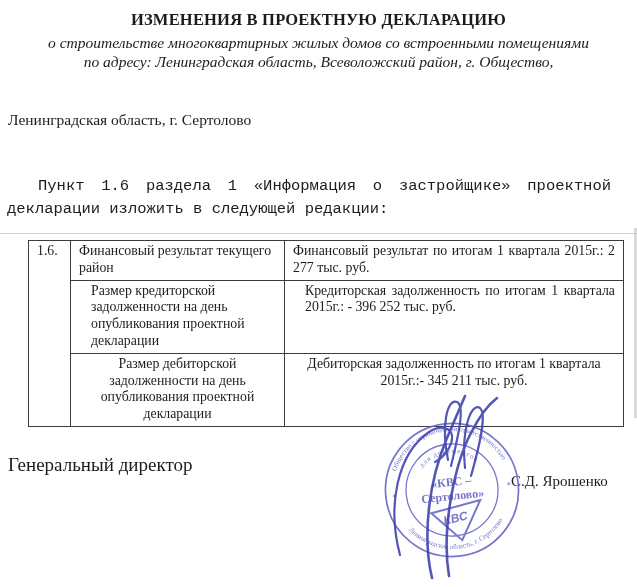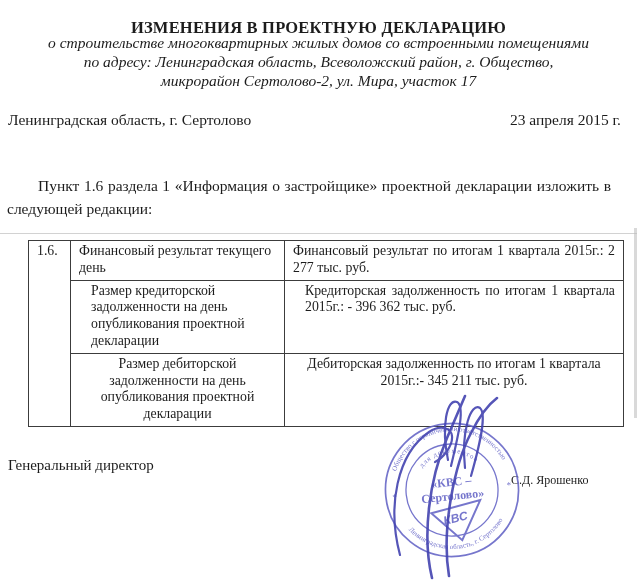--- a/index.html
+++ b/index.html
@@ -10,21 +10,21 @@
     height: 587px;
     margin: 0 auto;
     background: #ffffff;
     overflow: hidden;
     font-family: "Liberation Serif", "DejaVu Serif", serif;
     color: #1c1c1c;
   }
   .doc-title {
     position: absolute;
     top: 10px; left: 0; right: 0;
-    margin: 8px;
+    margin: 0;
     text-align: center;
     font-size: 16.5px;
     font-weight: bold;
     letter-spacing: 0.2px;
   }
   .subtitle {
     position: absolute;
     top: 33px; left: 0; right: 0;
     text-align: center;
     font-size: 15.5px;
@@ -40,20 +40,21 @@
   }
   .intro {
     position: absolute;
     top: 175px; left: 7px;
     width: 604px;
     margin: 0;
     font-size: 15.5px;
     line-height: 22.5px;
     text-align: justify;
     text-indent: 31px;
+    font-family: Liberation Mono, monospace;
   }
   .scan-line {
     position: absolute;
     top: 233px; left: 0;
     width: 100%;
     height: 1px;
     background: #d2d2d2;
   }
   .edge-shadow {
     position: absolute;
@@ -78,27 +79,27 @@
   }
   td.c-num   { width: 42px;  padding-left: 7px; }
   td.c-label { width: 214px; }
   td.c-value { text-align: justify; padding-right: 7px; }
   tr.r1 td { height: 36px; }
   tr.r2 td { height: 66px; padding-left: 20px; }
   tr.r3 td { height: 69px; text-align: center; }
   .sig-block {
     position: absolute;
     top: 456px; left: 8px;
-    font-size: 15px;
+    font-size: 19px;
     line-height: 18.8px;
   }
   .sig-name {
     position: absolute;
     top: 473px; left: 511px;
-    font-size: 12px;
+    font-size: 15px;
     z-index: 2;
   }
   .stamp {
     position: absolute;
     left: 381px; top: 419px;
     width: 142px; height: 142px;
     z-index: 3;
     opacity: 0.88;
   }
   .scribble {
@@ -112,43 +113,41 @@
 </head>
 <body>
 
 <div class="page">
 
   <h1 class="doc-title">ИЗМЕНЕНИЯ В ПРОЕКТНУЮ ДЕКЛАРАЦИЮ</h1>
 
   <div class="subtitle">
     <div>о строительстве многоквартирных жилых домов со встроенными помещениями</div>
     <div>по адресу: Ленинградская область, Всеволожский район, г. Общество,</div>
-    <div>микрорайон Сертолово-2, ул. Мира, участок 17</div>
   </div>
 
   <div class="dateline">
     <span>Ленинградская область, г. Сертолово</span>
-    <span>23 апреля 2015 г.</span>
   </div>
 
   <p class="intro">Пункт 1.6 раздела 1 «Информация о застройщике» проектной декларации изложить в следующей редакции:</p>
 
   <div class="scan-line"></div>
   <div class="edge-shadow"></div>
 
   <table class="decl">
     <tbody>
       <tr class="r1">
         <td class="c-num" rowspan="3">1.6.</td>
-        <td class="c-label">Финансовый результат текущего день</td>
+        <td class="c-label">Финансовый результат текущего район</td>
         <td class="c-value">Финансовый результат по итогам 1 квартала 2015г.: 2 277 тыс. руб.</td>
       </tr>
       <tr class="r2">
         <td class="c-label">Размер кредиторской задолженности на день опубликования проектной декларации</td>
-        <td class="c-value">Кредиторская задолженность  по итогам 1 квартала 2015г.: - 396 362 тыс. руб.</td>
+        <td class="c-value">Кредиторская задолженность  по итогам 1 квартала 2015г.: - 396 252 тыс. руб.</td>
       </tr>
       <tr class="r3">
         <td class="c-label">Размер дебиторской задолженности на день опубликования проектной декларации</td>
         <td class="c-value">Дебиторская задолженность  по итогам 1 квартала 2015г.:- 345 211 тыс. руб.</td>
       </tr>
     </tbody>
   </table>
 
   <div class="sig-block">
     <div>Генеральный директор</div>

